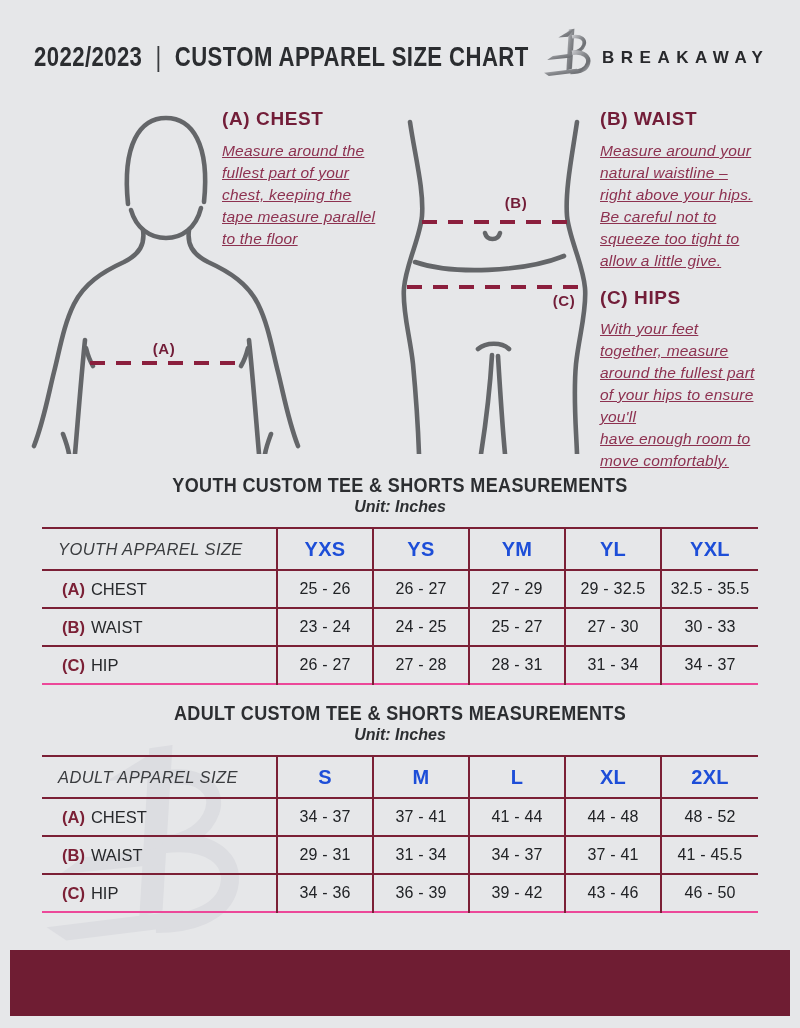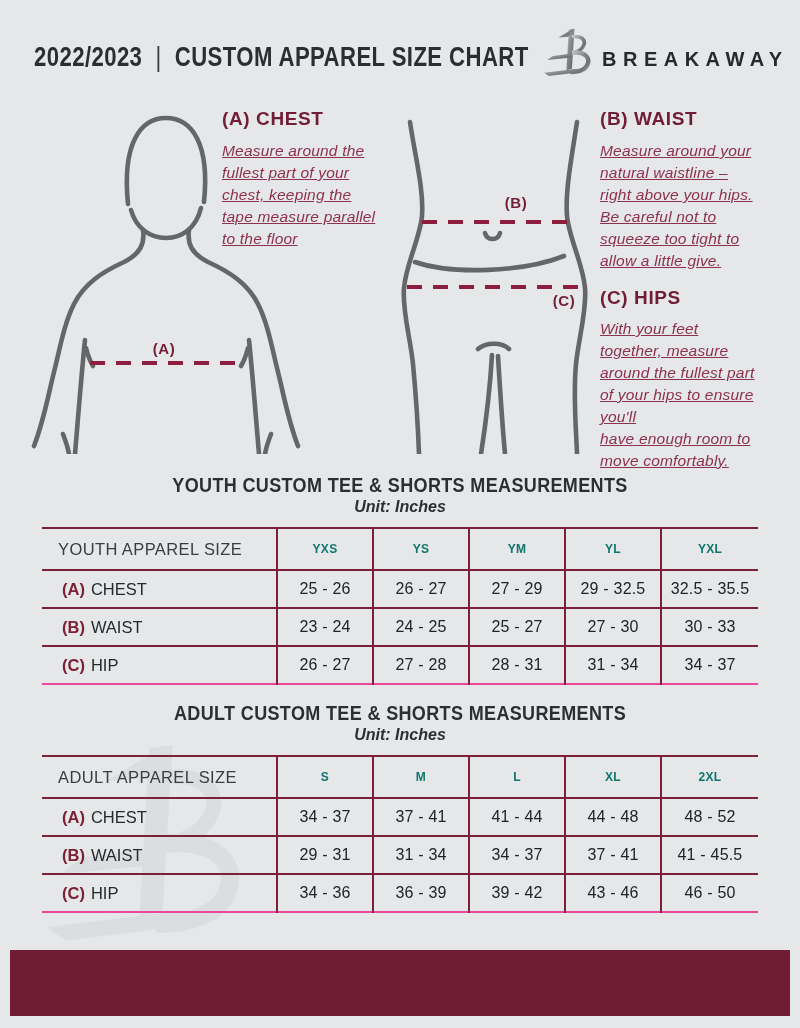--- a/index.html
+++ b/index.html
@@ -14,21 +14,21 @@
   
   .doc-title {
     position:absolute; left:34px; top:42px; white-space:nowrap;
     font-size:27px; font-weight:bold; color:#2b2d30; letter-spacing:.5px;
     transform:scaleX(.82); transform-origin:left center;
   }
   .doc-title .divider { margin:0 16px; font-weight:normal; color:#3a3c3f; }
   .brand-logo { position:absolute; left:540px; top:22px; width:56px; height:60px; }
   .brand-name {
     position:absolute; left:602px; top:48px;
-    font-size:20px; font-weight:bold; letter-spacing:6.5px; color:#28292c; white-space:nowrap;
+    font-size:17px; font-weight:bold; letter-spacing:6.5px; color:#28292c; white-space:nowrap;
   }
 
   
   .fig { position:absolute; }
   .fig path { fill:none; stroke:#646669; stroke-width:4.6; stroke-linecap:round; }
   .fig .dash { stroke:#8b1f3d; stroke-width:4; stroke-dasharray:15 11; stroke-linecap:butt; }
   .marker {
     position:absolute; width:48px; text-align:center;
     font-size:15px; font-weight:bold; color:#721d38; letter-spacing:.5px;
   }
@@ -57,22 +57,22 @@
   table.size-table {
     position:absolute; left:42px; width:716px;
     border-collapse:collapse; table-layout:fixed;
   }
   table.size-table tr { border-top:2px solid #7b2036; }
   table.size-table tr.last { border-bottom:2px solid #ec4899; }
   table.size-table td { border-left:2px solid #7b2036; text-align:center; vertical-align:middle; }
   table.size-table td:first-child { border-left:none; text-align:left; }
   tr.head-row { height:42px; }
   tr.data-row { height:38px; }
-  .apparel-size-label { padding-left:16px; font-size:16.5px; color:#3a3c3f; letter-spacing:.4px; }
-  .size-col { font-size:12px; font-weight:bold; color:#0f766e; letter-spacing:.3px; }
+  .apparel-size-label { padding-left:16px; font-size:16.5px; color:#3a3c3f; letter-spacing:.4px;font-style:italic; }
+  .size-col { font-size:20px; font-weight:bold; color:#1d4ed8; letter-spacing:.3px; }
   .row-label { padding-left:20px; font-size:16.5px; color:#27292c; }
   .row-label .letter { font-weight:bold; color:#7b2036; margin-right:6px; }
   .cell-val { font-size:16px; color:#212326; letter-spacing:.2px; }
 
   
   .watermark { position:absolute; left:30px; top:735px; width:232px; height:212px; color:#dcdde1; z-index:0; }
   .watermark path, .watermark polygon { opacity:1; }
   .footer-bar {
     position:absolute; left:10px; top:950px; width:780px; height:66px;
     background:#6f1d33; z-index:2;

